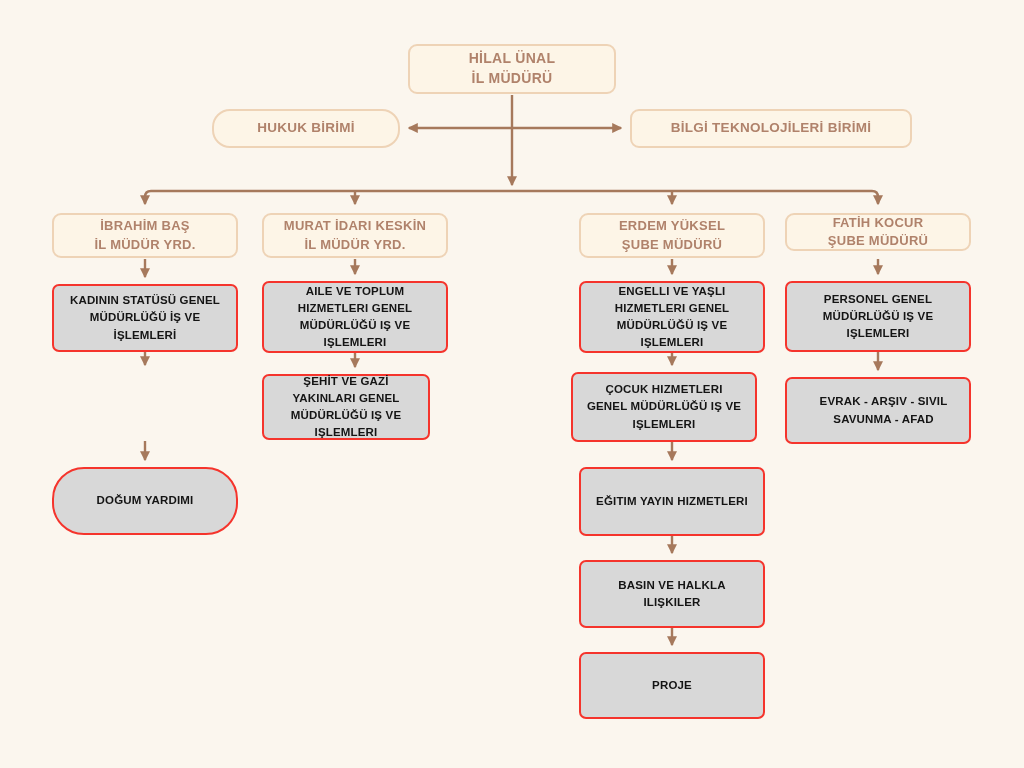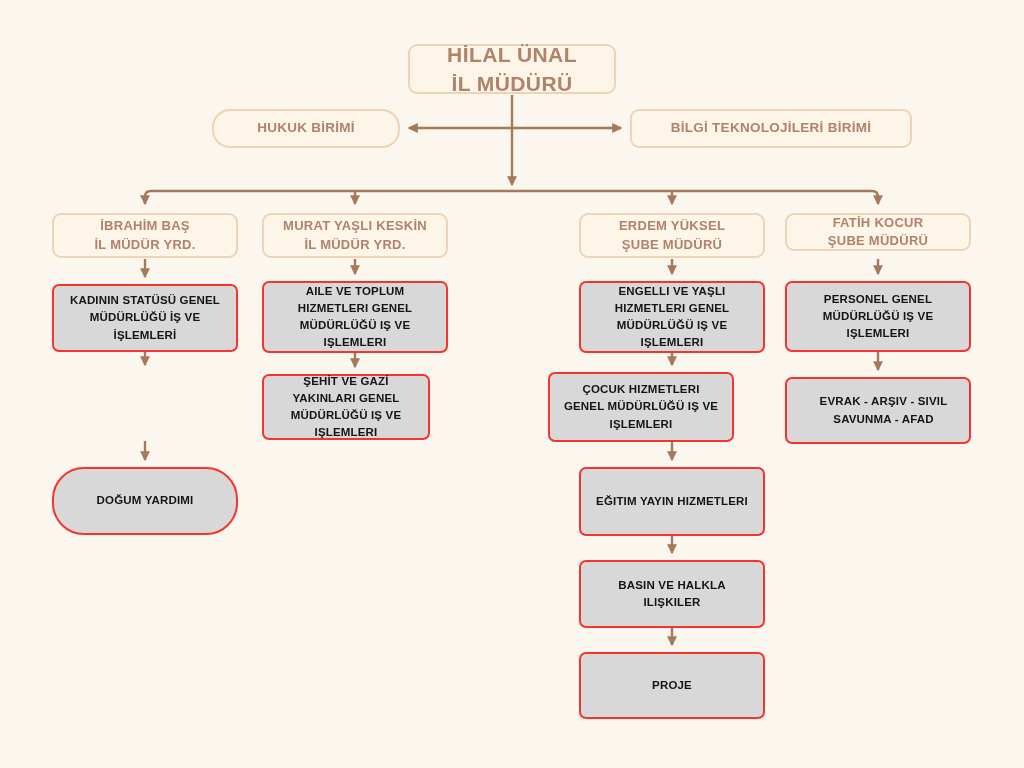--- a/index.html
+++ b/index.html
@@ -43,21 +43,21 @@
     color:var(--node-text);
     font-weight:bold;
     display:flex;
     flex-direction:column;
     align-items:center;
     justify-content:center;
     text-align:center;
     letter-spacing:.02em;
     line-height:1.4;
   }
-  .node.root{font-size:21px;}
+  .node.root{font-size:14px;}
   .node.staff{font-size:13.5px;}
   .node.manager{font-size:13px;}
   .task{
     position:absolute;
     box-sizing:border-box;
     background:var(--task-bg);
     border:2.4px solid var(--task-border);
     border-radius:7px;
     color:var(--task-text);
     font-weight:bold;
@@ -124,32 +124,32 @@
   </div>
 
   <div class="node manager" style="left:52px;top:213px;width:186px;height:45px;">
     <div>İBRAHİM BAŞ</div>
     <div>İL MÜDÜR YRD.</div>
   </div>
   <div class="task" style="left:52px;top:284px;width:186px;height:68px;">KADININ STATÜSÜ GENEL MÜDÜRLÜĞÜ İŞ VE İŞLEMLERİ</div>
   <div class="task" style="left:52px;top:467px;width:186px;height:68px;border-radius:32px;">DOĞUM YARDIMI</div>
 
   <div class="node manager" style="left:262px;top:213px;width:186px;height:45px;">
-    <div>MURAT YAŞLI KESKİN</div>
+    <div>MURAT İDARI KESKİN</div>
     <div>İL MÜDÜR YRD.</div>
   </div>
   <div class="task" style="left:262px;top:281px;width:186px;height:72px;">AILE VE TOPLUM HIZMETLERI GENEL MÜDÜRLÜĞÜ IŞ VE IŞLEMLERI</div>
   <div class="task" style="left:262px;top:374px;width:168px;height:66px;">ŞEHİT VE GAZİ YAKINLARI GENEL MÜDÜRLÜĞÜ IŞ VE IŞLEMLERI</div>
 
   <div class="node manager" style="left:579px;top:213px;width:186px;height:45px;">
     <div>ERDEM YÜKSEL</div>
     <div>ŞUBE MÜDÜRÜ</div>
   </div>
   <div class="task" style="left:579px;top:281px;width:186px;height:72px;">ENGELLI VE YAŞLI HIZMETLERI GENEL MÜDÜRLÜĞÜ IŞ VE IŞLEMLERI</div>
-  <div class="task" style="left:548px;top:372px;width:186px;height:70px;">ÇOCUK HIZMETLERI GENEL MÜDÜRLÜĞÜ IŞ VE IŞLEMLERI</div>
+  <div class="task" style="left:571px;top:372px;width:186px;height:70px;">ÇOCUK HIZMETLERI GENEL MÜDÜRLÜĞÜ IŞ VE IŞLEMLERI</div>
   <div class="task" style="left:579px;top:467px;width:186px;height:69px;">EĞITIM YAYIN HIZMETLERI</div>
   <div class="task" style="left:579px;top:560px;width:186px;height:68px;">BASIN VE HALKLA ILIŞKILER</div>
   <div class="task" style="left:579px;top:652px;width:186px;height:67px;">PROJE</div>
 
   <div class="node manager" style="left:785px;top:213px;width:186px;height:38px;">
     <div>FATİH KOCUR</div>
     <div>ŞUBE MÜDÜRÜ</div>
   </div>
   <div class="task" style="left:785px;top:281px;width:186px;height:71px;">PERSONEL GENEL MÜDÜRLÜĞÜ IŞ VE IŞLEMLERI</div>
   <div class="task" style="left:785px;top:377px;width:186px;height:67px;padding-left:22px;">EVRAK - ARŞIV - SIVIL SAVUNMA - AFAD</div>

